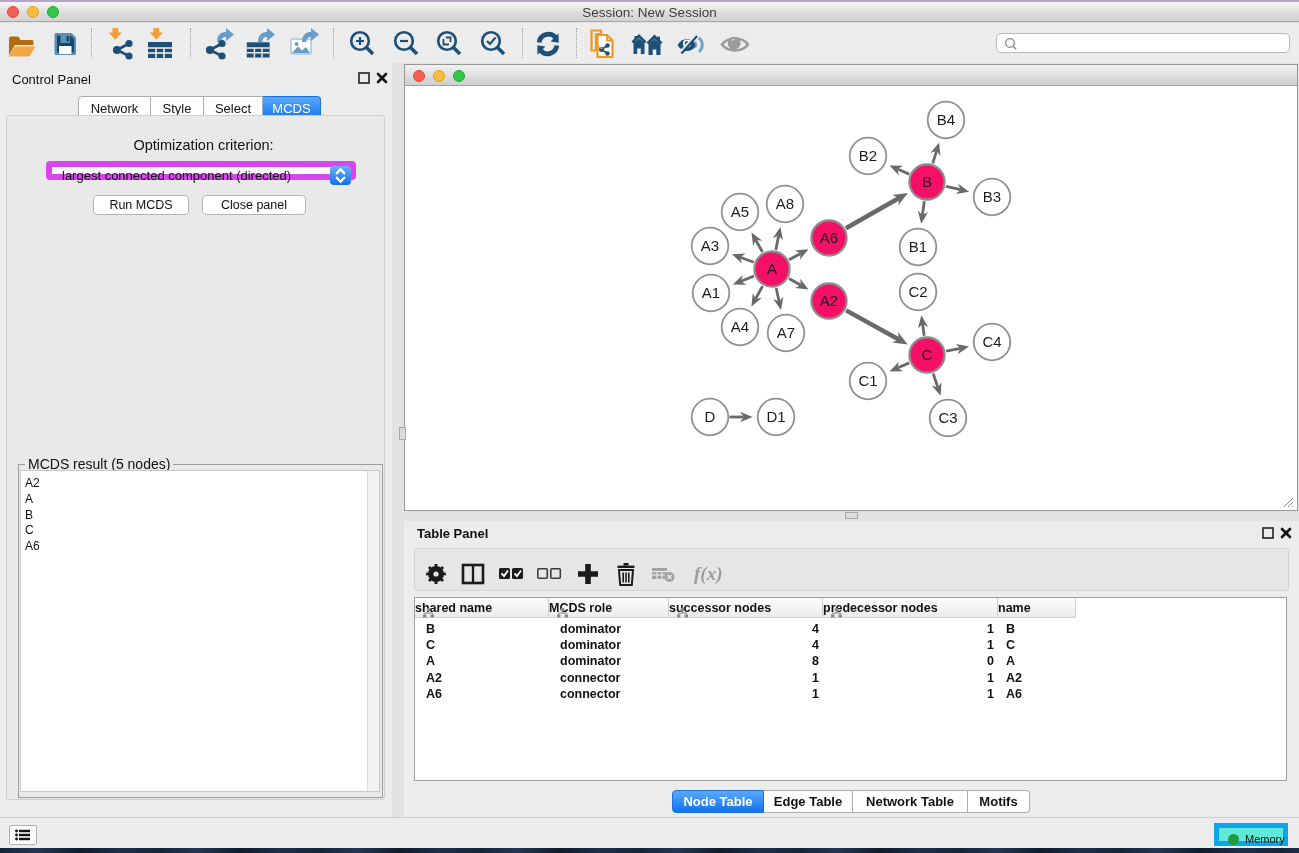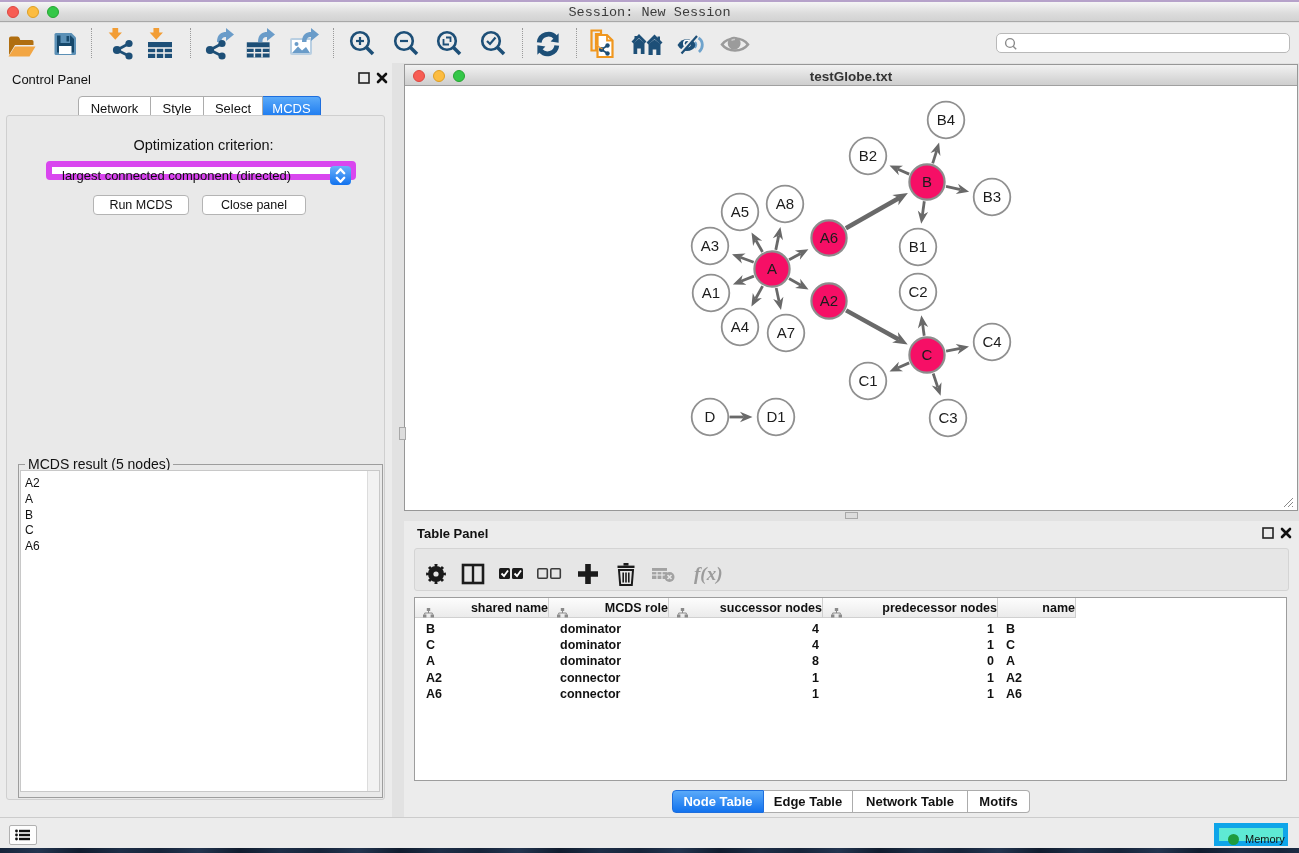--- a/index.html
+++ b/index.html
@@ -3,21 +3,21 @@
 <meta charset="utf-8">
 <style>
 * { margin:0; padding:0; box-sizing:border-box; }
 html,body { width:1299px; height:853px; overflow:hidden; }
 body { font-family:"Liberation Sans", sans-serif; position:relative; background:#e2e2e2; }
 .abs { position:absolute; }
 
 
 #purple { left:0; top:0; width:1299px; height:2px; background:#b6a2ca; }
 #titlebar { left:0; top:2px; width:1299px; height:20px;
-  background:linear-gradient(#f5f5f5,#dcdcdc 60%,#d2d2d2); border-bottom:1px solid #a8a8a8;font-family:Liberation Mono, monospace; }
+  background:linear-gradient(#f5f5f5,#dcdcdc 60%,#d2d2d2); border-bottom:1px solid #a8a8a8; }
 #titlebar .title { position:absolute; left:0; right:0; top:3px; text-align:center;
   font-size:13.5px; color:#3c3c3c; }
 .tl { position:absolute; top:4px; width:12px; height:12px; border-radius:50%; }
 #titlebar .r { left:7px;  background:#f75d54; border:1px solid #dd4741; }
 #titlebar .y { left:27px; background:#fcbc40; border:1px solid #de9f23; }
 #titlebar .g { left:47px; background:#34c748; border:1px solid #26a532; }
 #toolbar { left:0; top:23px; width:1299px; height:40px; background:#ececec; }
 .sep { position:absolute; top:5px; height:30px; width:0; border-left:1px dotted #9a9a9a; }
 #search { position:absolute; left:996px; top:10px; width:294px; height:20px; background:#fff;
   border:1px solid #b9b9b9; border-radius:5px; }
@@ -68,21 +68,21 @@
 
 #tpanel { left:404px; top:521px; width:895px; height:296px; background:#ececec;font-weight:bold; }
 #tpanel .hdr { position:absolute; left:13px; top:5px; font-size:13px; color:#111; }
 #ttool { position:absolute; left:10px; top:27px; width:875px; height:43px;
   background:#e6e6e6; border:1px solid #d4d4d4; border-radius:3px; }
 #ttable { position:absolute; left:10px; top:76px; width:873px; height:184px; background:#fff;
   border:1px solid #9d9d9d; font-size:12.5px; color:#111; }
 #thead { position:absolute; left:0; top:0; height:20px; width:661px;
   background:linear-gradient(#fdfdfd,#ebebeb); border-bottom:1px solid #d0d0d0; }
 #thead .col { position:absolute; top:0; height:20px; border-right:1px solid #cfcfcf;
-  text-align:right; line-height:20px; }
+  text-align:left; line-height:20px; }
 .trow { position:absolute; left:0; width:661px; height:16.2px; line-height:16.2px; }
 .trow span { position:absolute; }
 #ttabs { position:absolute; left:268px; top:269px; height:23px; display:flex; font-size:13px; }
 #ttabs .tab { background:#fff; border:1px solid #acacac; border-left:none; color:#111;
   display:flex; align-items:center; justify-content:center; }
 #ttabs .tab:last-child { border-radius:0 4px 4px 0; }
 #ttabs .tab.sel { background:linear-gradient(#5aaaf9,#1272ee); color:#fff;
   border:1px solid #1e6edd; border-radius:4px 0 0 4px; }
 
 
@@ -286,21 +286,20 @@
       </div>
     </div>
   </div>
 </div>
 
 <div id="gwin" class="abs">
   <div class="wtb">
     <span class="tl r"></span>
       <span class="tl y"></span>
       <span class="tl g"></span>
-    <div class="wtitle">testGlobe.txt</div>
   </div>
   <svg style="position:absolute;left:0;top:21px" width="892" height="424" viewBox="405 86 892 424">
   <line x1="753.9" y1="276.1" x2="741.0" y2="281.2" stroke="#696969" stroke-width="2.8"></line>
   <polygon points="732.9,284.4 742.6,275.0 741.0,281.2 746.4,284.7" fill="#696969"></polygon>
   <line x1="753.7" y1="262.2" x2="740.2" y2="257.2" stroke="#696969" stroke-width="2.8"></line>
   <polygon points="732.0,254.2 745.6,253.6 740.2,257.2 741.9,263.4" fill="#696969"></polygon>
   <line x1="762.6" y1="286.1" x2="755.6" y2="298.8" stroke="#696969" stroke-width="2.8"></line>
   <polygon points="751.4,306.4 752.8,293.0 755.6,298.8 761.9,298.0" fill="#696969"></polygon>
   <line x1="762.5" y1="252.0" x2="755.8" y2="240.1" stroke="#696969" stroke-width="2.8"></line>
   <polygon points="751.5,232.5 762.2,240.8 755.8,240.1 753.1,245.9" fill="#696969"></polygon>

